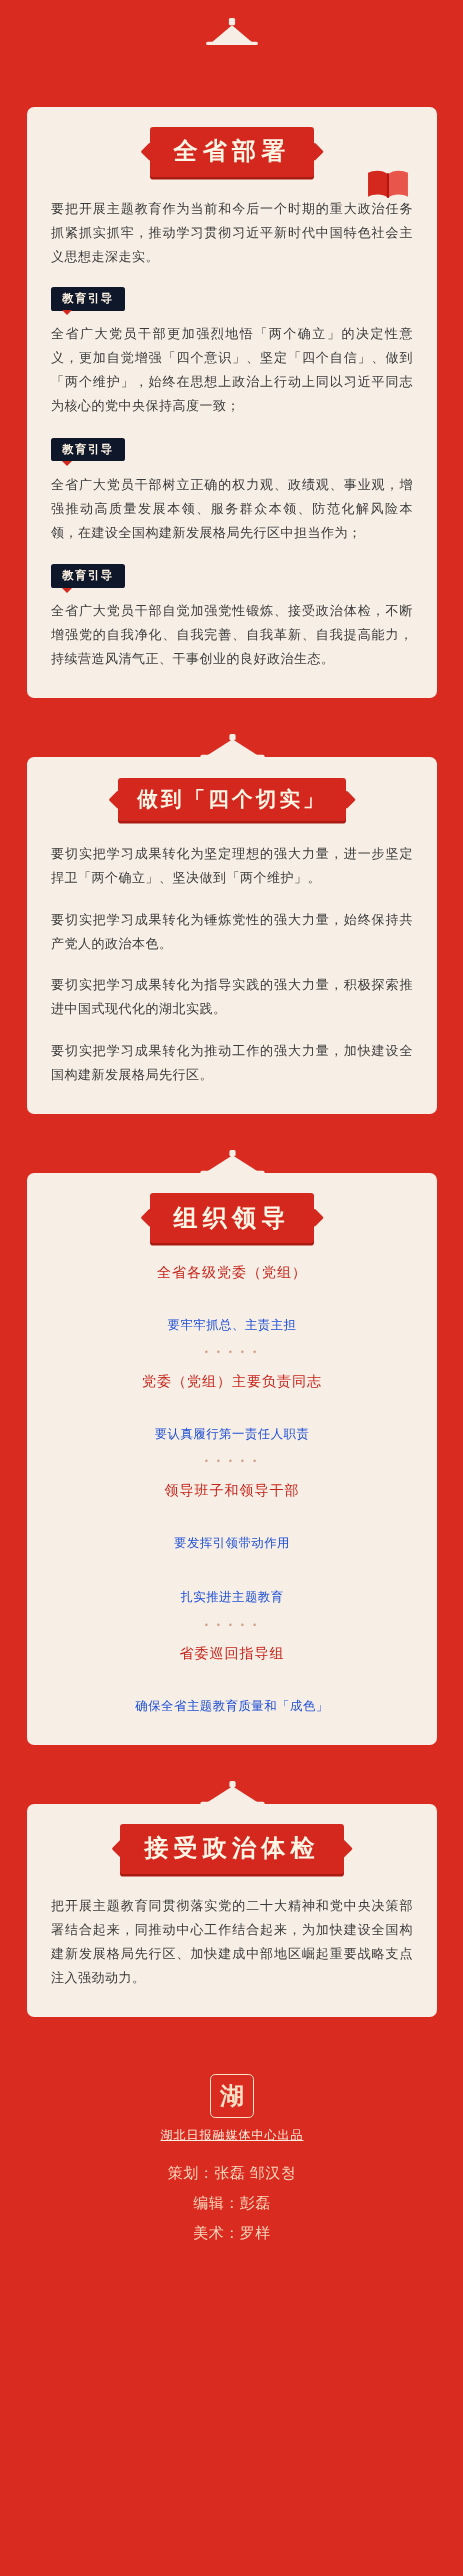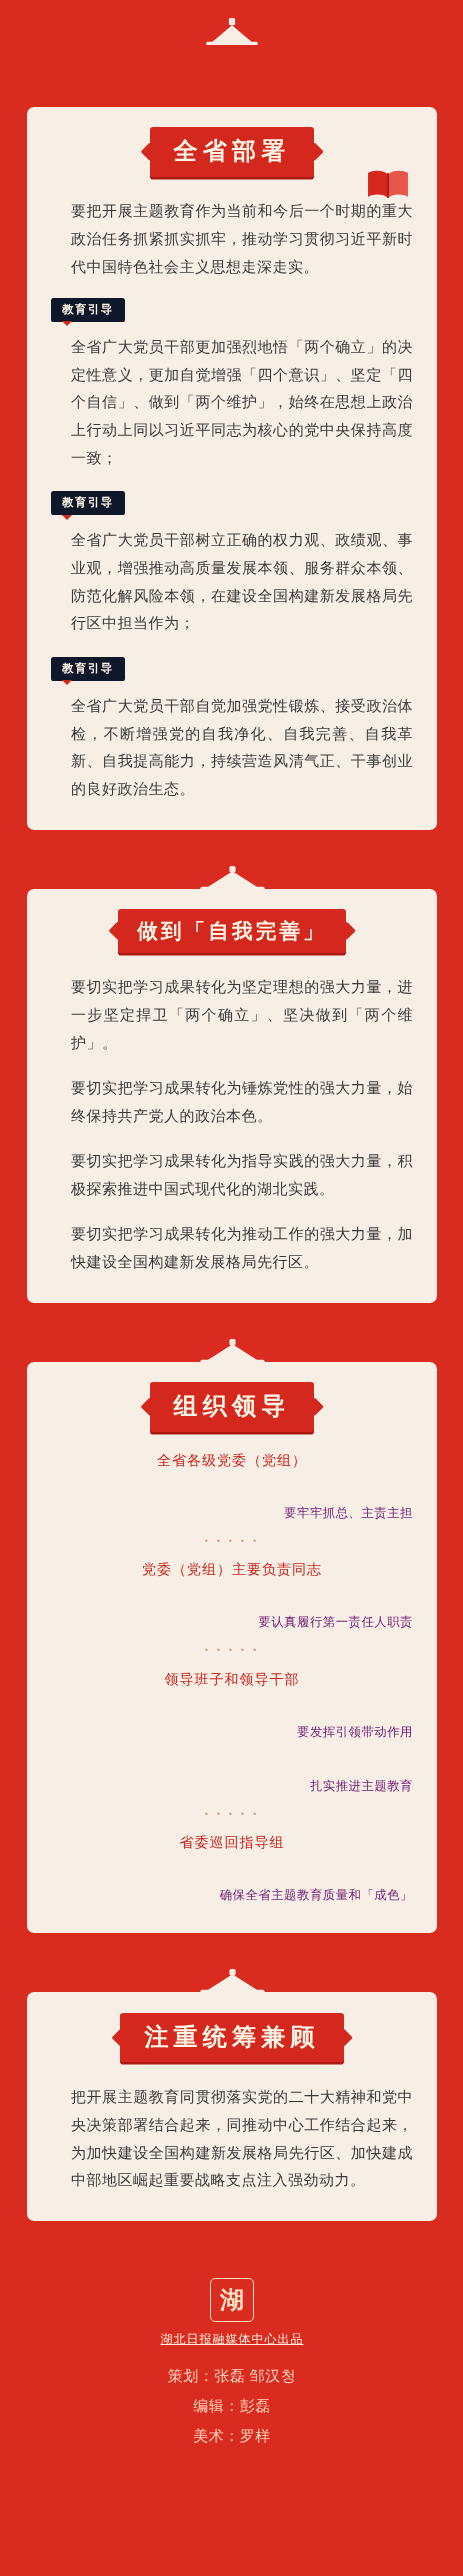--- a/index.html
+++ b/index.html
@@ -69,27 +69,26 @@
   .banner:after { right: -6.7px; }
 
   .banner.small {
     font-size: 20.6px;
     letter-spacing: 3.1px;
     padding: 7.2px 19.6px 8.2px 19.6px;
   }
 
   
   .para {
-    font-size: 15px;
+    font-size: 13px;
     line-height: 1.85;
     color: #3a3a3a;
     text-align: justify;
     margin-bottom: 17.5px;
     letter-spacing: 0.5px;
-    margin-left: 20px;
   }
   .para:last-child { margin-bottom: 0; }
 
   
   .pill {
     display: inline-block;
     background: #0f172a;
     color: #fff4e4;
     font-size: 11.3px;
     font-weight: bold;
@@ -123,24 +122,24 @@
   .sub-head {
     text-align: center;
     font-size: 14px;
     font-weight: normal;
     color: #c9241b;
     margin: 15.5px 0 8.2px 0;
     letter-spacing: 1px;
   }
   .sub-head.first { margin-top: 2.1px; }
   .center-line {
-    text-align: right;
+    text-align: center;
     font-size: 12.4px;
     line-height: 1.8;
-    color: #701a75;
+    color: #1d4ed8;
     letter-spacing: 0.5px;
     margin-top: 32px;
   }
   .divider-dots {
     text-align: center;
     color: #d4a08a;
     font-size: 9.3px;
     letter-spacing: 3.1px;
     margin: 11.3px 0;
   }
@@ -233,21 +232,21 @@
   <div class="pediment">
     <svg width="93" height="24" viewBox="0 0 180 46">
       <rect x="84" y="0" width="12" height="12" rx="3" fill="#f7efe6"></rect>
       <path d="M40 42 L90 10 L140 42 Z" fill="#f7efe6"></path>
       <rect x="28" y="40" width="124" height="6" rx="3" fill="#f7efe6"></rect>
     </svg>
   </div>
 
   <div class="card">
     <div class="banner-wrap">
-      <div class="banner small">做到「自我完善」</div>
+      <div class="banner small">做到「四个切实」</div>
     </div>
 
     <div class="para">要切实把学习成果转化为坚定理想的强大力量，进一步坚定捍卫「两个确立」、坚决做到「两个维护」。</div>
     <div class="para">要切实把学习成果转化为锤炼党性的强大力量，始终保持共产党人的政治本色。</div>
     <div class="para">要切实把学习成果转化为指导实践的强大力量，积极探索推进中国式现代化的湖北实践。</div>
     <div class="para">要切实把学习成果转化为推动工作的强大力量，加快建设全国构建新发展格局先行区。</div>
   </div>
 
   <div class="pediment">
     <svg width="93" height="24" viewBox="0 0 180 46">
@@ -290,21 +289,21 @@
   <div class="pediment">
     <svg width="93" height="24" viewBox="0 0 180 46">
       <rect x="84" y="0" width="12" height="12" rx="3" fill="#f7efe6"></rect>
       <path d="M40 42 L90 10 L140 42 Z" fill="#f7efe6"></path>
       <rect x="28" y="40" width="124" height="6" rx="3" fill="#f7efe6"></rect>
     </svg>
   </div>
 
   <div class="card">
     <div class="banner-wrap">
-      <div class="banner">注重统筹兼顾</div>
+      <div class="banner">接受政治体检</div>
     </div>
     <div class="para">把开展主题教育同贯彻落实党的二十大精神和党中央决策部署结合起来，同推动中心工作结合起来，为加快建设全国构建新发展格局先行区、加快建成中部地区崛起重要战略支点注入强劲动力。</div>
   </div>
 
   <div class="footer">
     <div class="logo">湖</div>
     <div class="org">湖北日报融媒体中心出品</div>
     <div class="credit">策划：张磊 邹汉청</div>
     <div class="credit">编辑：彭磊</div>
     <div class="credit">美术：罗样</div>

